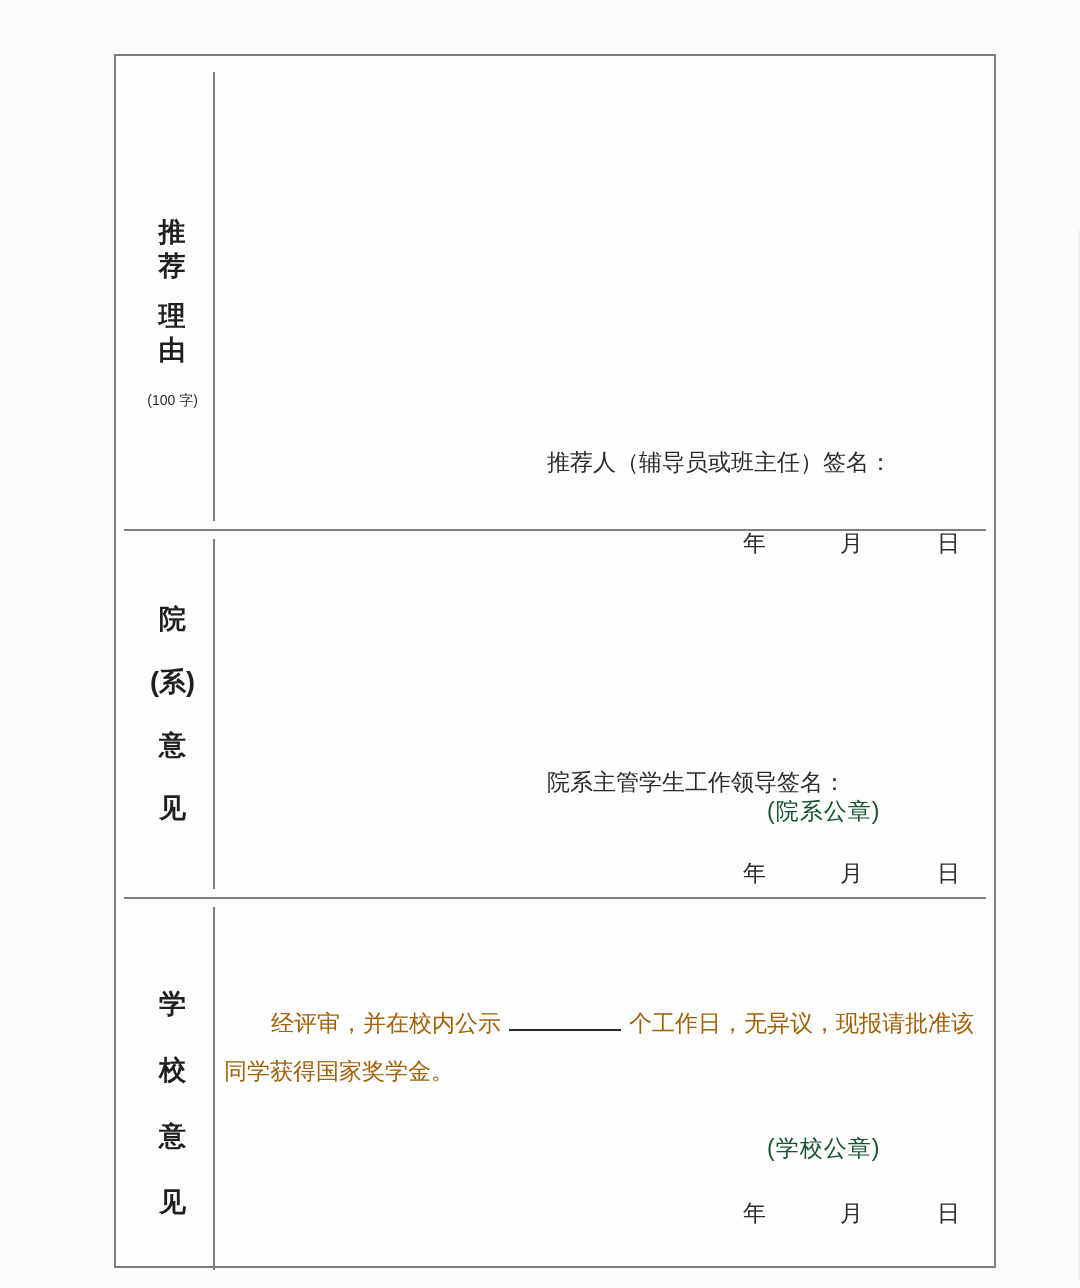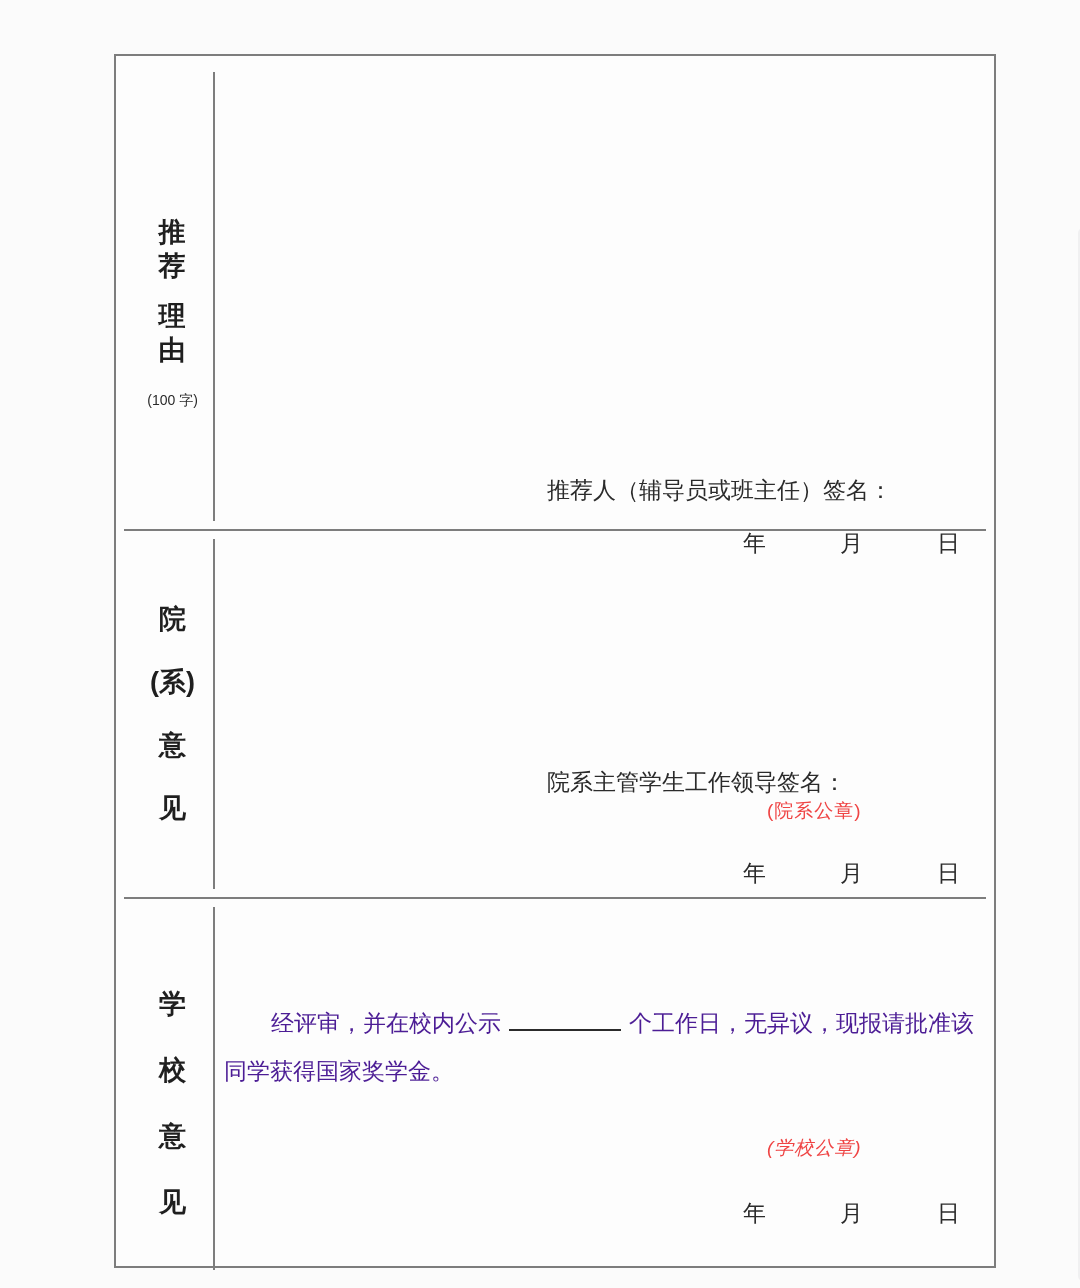--- a/index.html
+++ b/index.html
@@ -51,37 +51,37 @@
 
   .content-cell { position: relative; flex: 1 1 auto; }
 
   .sig-line {
     position: absolute;
     font-size: 23px; line-height: 28px; color: #2b2b2b;
     white-space: nowrap;
   }
   .seal-line {
     position: absolute;
-    font-size: 19px; line-height: 28px; color: #ef4444;
+    font-size: 23px; line-height: 28px; color: #14532d;
     letter-spacing: 1px; white-space: nowrap;
   }
   .date-line {
     position: absolute;
     display: flex; gap: 58px;
     font-size: 23px; line-height: 28px; color: #2b2b2b;
   }
 
   .statement {
     position: absolute;
     left: 0; top: 92px;
     padding: 0 4px 0 9px;
     width: 100%;
     font-size: 23px; line-height: 48px;
     text-indent: 39px;
-    color: #4c1d95;
+    color: #a16207;
     text-align: justify;
   }
   .blank {
     display: inline-block;
     width: 112px; height: 3px;
     border-bottom: 2px solid #2b2b2b;
     text-indent: 0;
   }
 
   .scrollbar-thumb {
@@ -101,21 +101,21 @@
 
     <section class="form-row row-1 bordered">
       <div class="label-cell">
         <div class="offset-down">
           <div class="label-main">推荐</div>
           <div class="label-main">理由</div>
           <div class="label-note">(100 字)</div>
         </div>
       </div>
       <div class="content-cell">
-        <div class="sig-line" style="left:324px; top:396px;">推荐人（辅导员或班主任）签名：</div>
+        <div class="sig-line" style="left:324px; top:368px;">推荐人（辅导员或班主任）签名：</div>
         <div class="date-line" style="left:512px; top:441px;">
           <span>年</span>
           <span>月</span>
           <span>日</span>
         </div>
       </div>
     </section>
 
     <section class="form-row row-2 bordered">
       <div class="label-cell">
@@ -141,21 +141,21 @@
       <div class="label-cell">
         <div class="label-chars lh50 offset-down-sm">
           <div class="label-char">学</div>
           <div class="label-char">校</div>
           <div class="label-char">意</div>
           <div class="label-char">见</div>
         </div>
       </div>
       <div class="content-cell">
         <p class="statement"><span>经评审，并在校内公示</span><span class="blank"></span><span>个工作日，无异议，现报请批准该同学获得国家奖学金。</span></p>
-        <div class="seal-line" style="left:544px; top:219px;font-style:italic;">(学校公章)</div>
+        <div class="seal-line" style="left:544px; top:219px;">(学校公章)</div>
         <div class="date-line" style="left:512px; top:276px;">
           <span>年</span>
           <span>月</span>
           <span>日</span>
         </div>
       </div>
     </section>
 
   </div>
 

